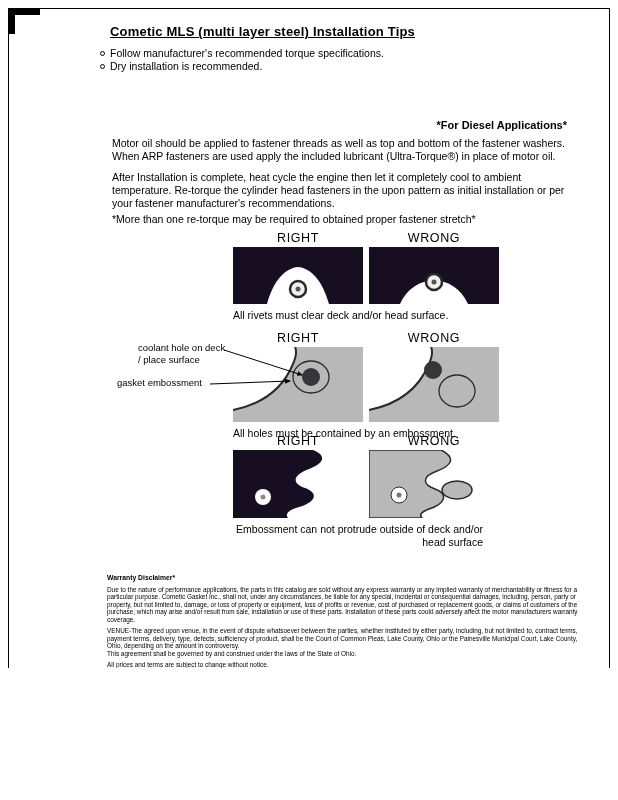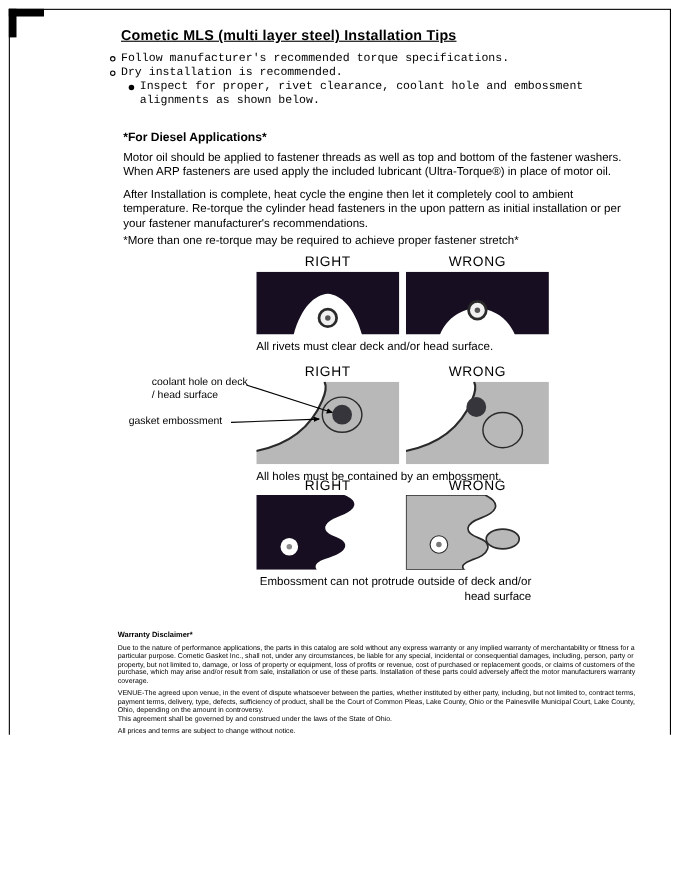--- a/index.html
+++ b/index.html
@@ -13,27 +13,27 @@
   .frame { position:absolute; left:8px; top:8px; width:602px; height:786px; border:1px solid #000; }
   .corner-h { position:absolute; left:8px; top:8px; width:32px; height:7px; background:#000; }
   .corner-v { position:absolute; left:8px; top:8px; width:7px; height:26px; background:#000; }
 
   .title {
     position:absolute; left:110px; top:24px;
     font-size:13px; font-weight:700; text-decoration:underline; letter-spacing:0.2px;
   }
 
   .intro { position:absolute; left:100px; top:47px; width:485px; font-size:10.5px; line-height:13px; }
-  .bullet-row { display:flex; align-items:flex-start;font-family:Liberation Mono, monospace; }
+  .bullet-row { display:flex; align-items:flex-start; }
   .o-dot { flex:0 0 auto; width:5px; height:5px; border:1px solid #000; border-radius:50%; margin:4px 5px 0 0; }
   .f-dot { flex:0 0 auto; width:5px; height:5px; background:#000; border-radius:50%; margin:4px 5px 0 0; }
   .sub { margin-left:17px; }
 
   .diesel { position:absolute; left:112px; top:119px; width:455px; font-size:10.5px; line-height:13.2px; }
-  .diesel-heading { font-weight:700; font-size:11px; margin-bottom:5px; }
+  .diesel-heading { font-weight:700; font-size:11px; margin-bottom:5px;text-align:right; }
   .diesel p { margin-bottom:7px; }
   .diesel p.para2 { margin-bottom:3px; }
 
   .diag-row { position:absolute; left:233px; width:266px; }
   .r1 { top:231px; } .r2 { top:331px; } .r3 { top:434px; }
   .diag-headers { display:flex; }
   .diag-headers span { width:130px; text-align:center; font-size:12.5px; letter-spacing:0.6px; }
   .diag-headers span + span { margin-left:6px; }
   .diag-panels { display:flex; gap:6px; margin-top:2px; }
   .diag-panels svg { display:block; background:#fff; }
@@ -63,31 +63,27 @@
 
   <div class="intro">
     <div class="bullet-row">
       <span class="o-dot"></span>
       <span>Follow manufacturer's recommended torque specifications.</span>
     </div>
     <div class="bullet-row">
       <span class="o-dot"></span>
       <span>Dry installation is recommended.</span>
     </div>
-    <div class="bullet-row sub">
-      <span class="f-dot"></span>
-      <span>Inspect for proper, rivet clearance, coolant hole and embossment alignments as shown below.</span>
-    </div>
   </div>
 
   <div class="diesel">
     <div class="diesel-heading">*For Diesel Applications*</div>
     <p>Motor oil should be applied to fastener threads as well as top and bottom of the fastener washers. When ARP fasteners are used apply the included lubricant (Ultra-Torque®) in place of motor oil.</p>
     <p class="para2">After Installation is complete, heat cycle the engine then let it completely cool to ambient temperature. Re-torque the cylinder head fasteners in the upon pattern as initial installation or per your fastener manufacturer's recommendations.</p>
-    <p>*More than one re-torque may be required to achieve proper fastener stretch*</p>
+    <p>*More than one re-torque may be required to obtained proper fastener stretch*</p>
   </div>
 
   <div class="diag-row r1">
     <div class="diag-headers">
       <span>RIGHT</span>
       <span>WRONG</span>
     </div>
     <div class="diag-panels">
       <svg width="130" height="57" viewBox="0 0 130 57">
         <path d="M0,0 H130 V57 H96 C89,32 77,21 65,20 C53,21 41,32 34,57 H0 Z" fill="#170f21"></path>
@@ -96,21 +92,21 @@
       </svg>
       <svg width="130" height="57" viewBox="0 0 130 57">
         <path d="M0,0 H130 V57 H99 C92,41 79,34 65,33 C51,34 38,41 31,57 H0 Z" fill="#170f21"></path>
         <circle cx="65" cy="35" r="8" fill="#f0f0f0" stroke="#2a2a2a" stroke-width="2.5"></circle>
         <circle cx="65" cy="35" r="2.5" fill="#555"></circle>
       </svg>
     </div>
     <div class="diag-caption">All rivets must clear deck and/or head surface.</div>
   </div>
 
-  <div class="coolant-label">coolant hole on deck / head surface</div>
+  <div class="coolant-label">coolant hole on deck / place surface</div>
   <div class="emboss-label">gasket embossment</div>
   <svg class="arrow-overlay" viewBox="0 0 102 52">
     <defs>
       <marker id="arrowhead" markerWidth="7" markerHeight="7" refX="5" refY="2.5" orient="auto">
         <path d="M0,0 L6,2.5 L0,5 Z" fill="#000"></path>
       </marker>
     </defs>
     <line x1="14" y1="6" x2="92" y2="31" stroke="#000" stroke-width="1" marker-end="url(#arrowhead)"></line>
     <line x1="0" y1="40" x2="80" y2="37" stroke="#000" stroke-width="1" marker-end="url(#arrowhead)"></line>
   </svg>

